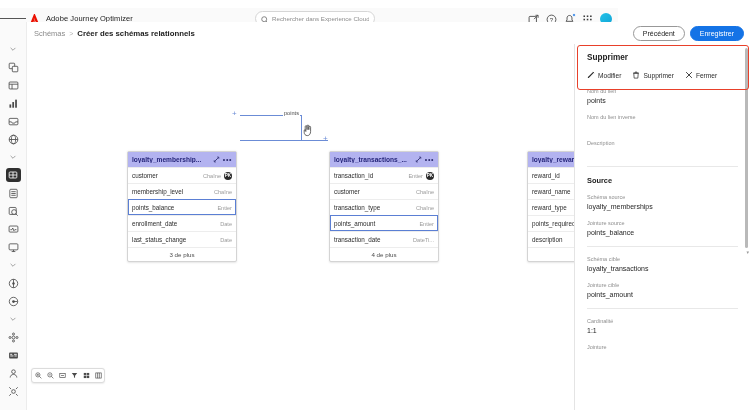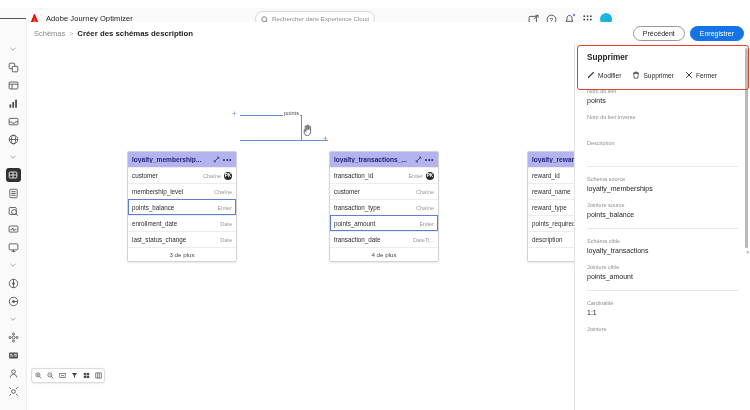--- a/index.html
+++ b/index.html
@@ -254,21 +254,21 @@
         </svg>
       </span>
       <span class="avatar"></span>
     </div>
   </div>
 
   <div class="crumbrow">
     <div class="crumbs">
       <span class="crumb-a">Schémas</span>
       <span class="crumb-sep">&gt;</span>
-      <span class="crumb-cur">Créer des schémas description</span>
+      <span class="crumb-cur">Créer des schémas relationnels</span>
     </div>
     <div class="actionbtns">
       <div class="btn-sec">Précédent</div>
       <div class="btn-pri">Enregistrer</div>
     </div>
   </div>
 
   <div class="rail">
     <div class="rail-item rail-chev">
       <svg width="8" height="8" viewBox="0 0 10 10">
@@ -610,20 +610,21 @@
         <div class="flabel">Nom du lien inverse</div>
         <div class="fvalue"></div>
       </div>
       <div class="field">
         <div class="flabel">Description</div>
         <div class="fvalue"></div>
       </div>
 
       <div class="pdiv"></div>
 
+      <div class="sect-title">Source</div>
       <div class="field">
         <div class="flabel">Schéma source</div>
         <div class="fvalue">loyalty_memberships</div>
       </div>
       <div class="field">
         <div class="flabel">Jointure source</div>
         <div class="fvalue">points_balance</div>
       </div>
 
       <div class="pdiv"></div>

